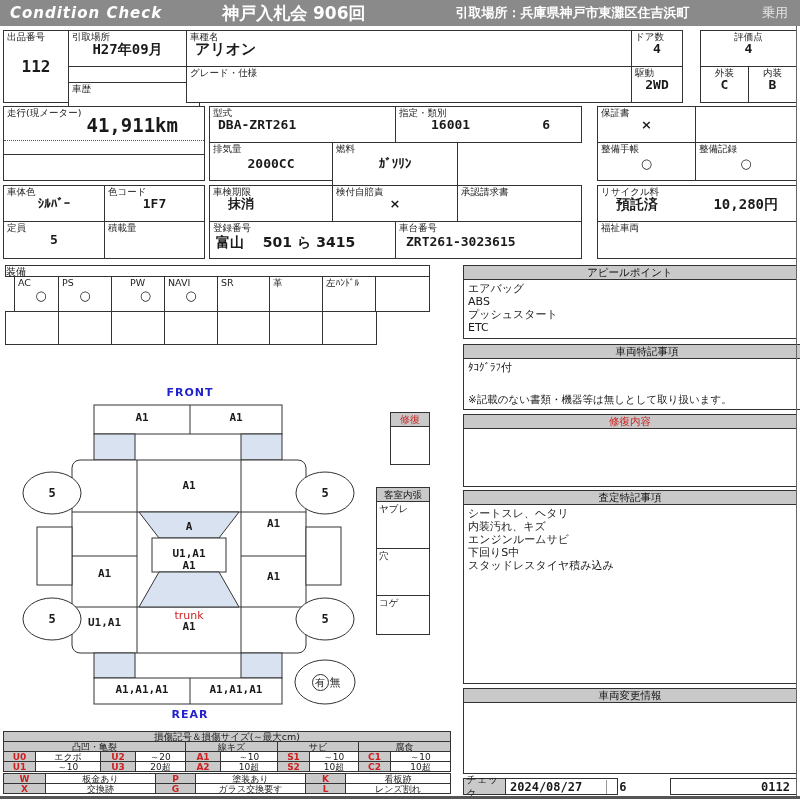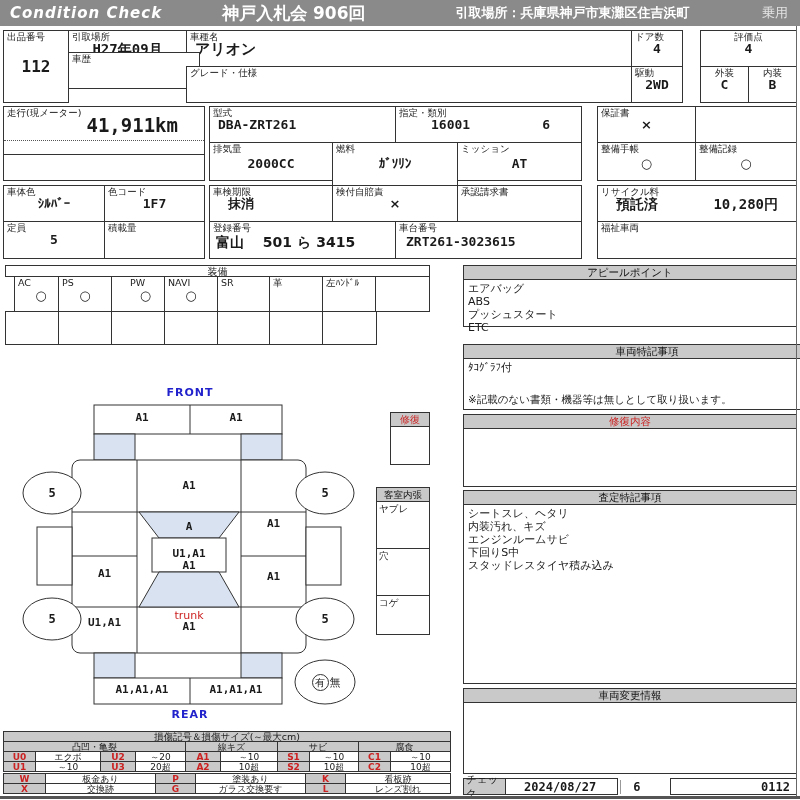--- a/index.html
+++ b/index.html
@@ -62,21 +62,21 @@
     <div class="val mono cen" style="font-size:14px;">H27年09月</div>
   </div>
   <div class="cell" style="left:186px;top:30px;width:446px;height:37px;">
     <div class="lbl">車種名</div>
     <div class="val" style="font-size:15px;padding-left:8px;">アリオン</div>
   </div>
   <div class="cell" style="left:631px;top:30px;width:52px;height:37px;">
     <div class="lbl">ドア数</div>
     <div class="val mono cen">4</div>
   </div>
-  <div class="cell" style="left:68px;top:52px;width:132px;height:37px;">
+  <div class="cell" style="left:68px;top:82px;width:132px;height:37px;">
     <div class="lbl">車歴</div>
     <div class="val cen"></div>
   </div>
   <div class="cell" style="left:186px;top:66px;width:446px;height:37px;">
     <div class="lbl">グレード・仕様</div>
   </div>
   <div class="cell" style="left:631px;top:66px;width:52px;height:37px;">
     <div class="lbl">駆動</div>
     <div class="val mono cen">2WD</div>
   </div>
@@ -113,24 +113,20 @@
     </div>
   </div>
   <div class="cell" style="left:209px;top:142px;width:124px;height:39px;">
     <div class="lbl">排気量</div>
     <div class="val mono cen" style="margin-top:3px;">2000CC</div>
   </div>
   <div class="cell" style="left:332px;top:142px;width:126px;height:47px;">
     <div class="lbl">燃料</div>
     <div class="val cen" style="margin-top:3px;">ｶﾞｿﾘﾝ</div>
   </div>
-  <div class="cell" style="left:457px;top:142px;width:125px;height:39px;">
-    <div class="lbl">ミッション</div>
-    <div class="val mono cen" style="margin-top:3px;">AT</div>
-  </div>
   <div class="cell" style="left:597px;top:106px;width:99px;height:37px;">
     <div class="lbl">保証書</div>
     <div class="val cen">×</div>
   </div>
   <div class="cell" style="left:695px;top:106px;width:102px;height:37px;"></div>
   <div class="cell" style="left:597px;top:142px;width:99px;height:39px;">
     <div class="lbl">整備手帳</div>
     <div class="val cen" style="margin-top:3px;">○</div>
   </div>
   <div class="cell" style="left:695px;top:142px;width:102px;height:39px;">
@@ -176,21 +172,21 @@
     <div class="val" style="font-size:14px;padding-left:6px;margin-top:2px;">富山　 501 ら  3415</div>
   </div>
   <div class="cell" style="left:395px;top:221px;width:187px;height:38px;">
     <div class="lbl">車台番号</div>
     <div class="val mono" style="padding-left:10px;margin-top:2px;">ZRT261-3023615</div>
   </div>
   <div class="cell" style="left:597px;top:221px;width:200px;height:38px;">
     <div class="lbl">福祉車両</div>
   </div>
 
-  <div class="eq-cell gray" style="left:5px;top:265px;width:425px;height:12px;text-align:center;font-size:10px;line-height:11px;">装備</div>
+  <div class="eq-cell gray" style="left:5px;top:265px;width:425px;height:12px;text-align:left;font-size:10px;line-height:11px;">装備</div>
 
   <div class="eq-cell" style="left:5px;top:276px;width:54px;height:36px;margin-left:9px;">
       <div class="lbl">AC</div>
       <div class="cen" style="font-size:13px;">○</div>
     </div>
   <div class="eq-cell" style="left:58px;top:276px;width:54px;height:36px;">
       <div class="lbl">PS</div>
       <div class="cen" style="font-size:13px;">○</div>
     </div>
   <div class="eq-cell" style="left:111px;top:276px;width:54px;height:36px;padding-left:15px;">
@@ -216,21 +212,21 @@
   <div class="eq-cell" style="left:375px;top:276px;width:55px;height:36px;"></div>
 
   <div class="eq-cell" style="left:5px;top:311px;width:54px;height:34px;"></div>
   <div class="eq-cell" style="left:58px;top:311px;width:54px;height:34px;"></div>
   <div class="eq-cell" style="left:111px;top:311px;width:54px;height:34px;"></div>
   <div class="eq-cell" style="left:164px;top:311px;width:54px;height:34px;"></div>
   <div class="eq-cell" style="left:217px;top:311px;width:53px;height:34px;"></div>
   <div class="eq-cell" style="left:269px;top:311px;width:54px;height:34px;"></div>
   <div class="eq-cell" style="left:322px;top:311px;width:55px;height:34px;"></div>
 
-  <div class="panel" style="left:463px;top:265px;width:334px;height:62px;">
+  <div class="panel" style="left:463px;top:265px;width:334px;height:74px;">
     <div class="panel-h">アピールポイント</div>
     <div class="panel-b">
       <div>エアバッグ</div>
       <div>ABS</div>
       <div>プッシュスタート</div>
       <div>ETC</div>
     </div>
   </div>
 
   <div class="panel" style="left:463px;top:344px;width:368px;height:66px;">
@@ -255,21 +251,21 @@
       <div>スタッドレスタイヤ積み込み</div>
     </div>
   </div>
 
   <div class="panel" style="left:463px;top:688px;width:334px;height:86px;">
     <div class="panel-h">車両変更情報</div>
   </div>
 
   <div class="chk gray" style="left:463px;top:778px;width:43px;height:17px;font-size:10.5px;font-weight:normal;padding-left:2px;">チェック</div>
   <div class="chk" style="left:505px;top:778px;width:113px;height:17px;">
-    <span class="mono" style="padding-left:18px;text-align:center;">2024/08/27</span>
+    <span class="mono" style="padding-left:4px;text-align:center;">2024/08/27</span>
     <span class="mono" style="margin-left:24px;border-left:1px solid #999;padding-left:12px;">6</span>
   </div>
   <div class="chk" style="left:670px;top:778px;width:127px;height:17px;justify-content:flex-end;">
     <span class="mono" style="padding-right:6px;">0112</span>
   </div>
 
   <div class="panel" style="left:390px;top:412px;width:40px;height:53px;">
     <div class="panel-h red" style="font-size:10px;">修復</div>
   </div>
   <div class="panel" style="left:376px;top:487px;width:54px;height:148px;">

